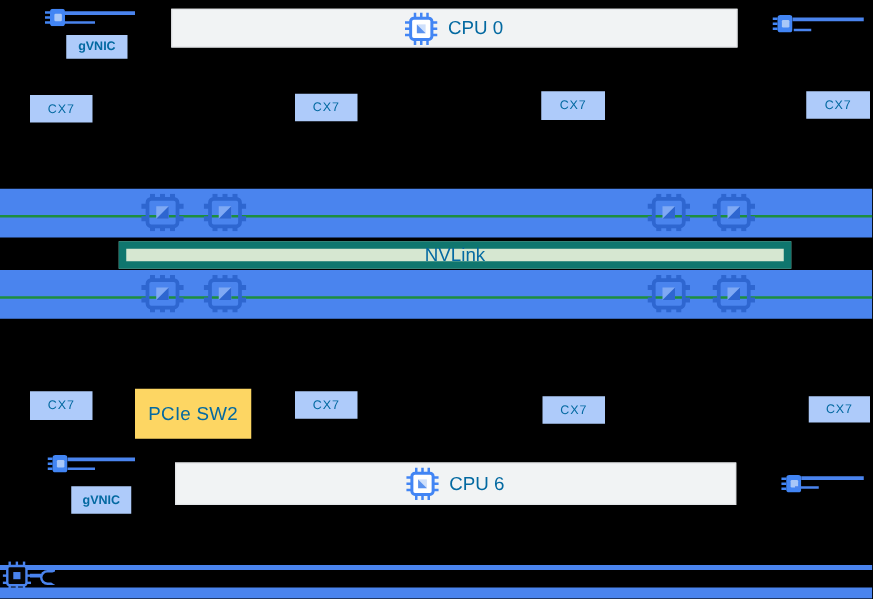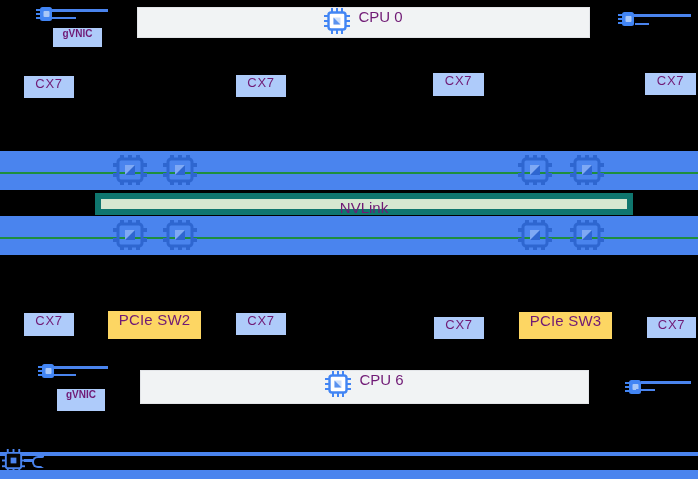--- a/index.html
+++ b/index.html
@@ -1,23 +1,23 @@
 <!DOCTYPE html>
 <html><head>
 <meta charset="utf-8">
 <style>
   html,body{margin:0;padding:0;background:#000;}
   .canvas{position:relative;width:698px;height:479px;background:#000;overflow:hidden;
           font-family:"Liberation Sans",sans-serif;}
   .abs{position:absolute;}
-  .box{position:absolute;display:flex;justify-content:center;
-       box-sizing:border-box;color:#701a75;}
+  .box{position:absolute;display:flex;align-items:center;justify-content:center;
+       box-sizing:border-box;color:#0369a1;}
   .blue-box{background:#aecbfa;}
   .yellow-box{background:#fdd663;}
-  .cx7{font-size:13px;letter-spacing:.7px;font-weight:500;}
+  .cx7{font-size:10px;letter-spacing:.7px;font-weight:500;}
   .sw{font-size:15px;font-weight:500;letter-spacing:.2px;}
   .gvnic{font-size:10px;font-weight:bold;}
   .cpu-box{background:#f1f3f4;border:1px solid #e3e5e8;font-size:15px;gap:8px;}
   .nvlink-box{background:#d6e7d1;border:6px solid #0f766e;font-size:15px;}
   .band{position:absolute;left:0;width:698px;height:39px;background:#4a84ee;}
   .greenline{position:absolute;left:0;width:698px;height:2px;background:#1e8e3e;}
   .hline{position:absolute;background:#4a84ee;}
   .strip-cap{position:absolute;box-sizing:border-box;background:#000;
              border:2px solid #4a84ee;border-right:none;border-radius:7px 0 0 7px;}
   .strip-pill{position:absolute;background:#000;border-radius:6px;}
@@ -163,31 +163,28 @@
   <svg class="abs" style="left:518px;top:220px" width="34" height="30">
       <use href="#gpu-chip"></use>
     </svg>
   <svg class="abs" style="left:570px;top:220px" width="34" height="30">
       <use href="#gpu-chip"></use>
     </svg>
 
   <div class="box blue-box cx7" style="left:24px;top:313px;width:50px;height:23px">
     <span>CX7</span>
   </div>
-  <div class="box yellow-box sw" style="left:108px;top:311px;width:93px;height:28px">
+  <div class="box yellow-box sw" style="left:108px;top:311px;width:93px;height:40px">
     <span>PCIe SW2</span>
   </div>
   <div class="box blue-box cx7" style="left:236px;top:313px;width:50px;height:22px">
     <span>CX7</span>
   </div>
   <div class="box blue-box cx7" style="left:434px;top:317px;width:50px;height:22px">
     <span>CX7</span>
-  </div>
-  <div class="box yellow-box sw" style="left:519px;top:312px;width:93px;height:27px">
-    <span>PCIe SW3</span>
   </div>
   <div class="box blue-box cx7" style="left:647px;top:317px;width:49px;height:21px">
     <span>CX7</span>
   </div>
 
   <svg class="abs" style="left:38px;top:364px" width="16" height="14">
       <use href="#nic-chip"></use>
     </svg>
   <div class="hline" style="left:54px;top:366px;width:54px;height:3px"></div>
   <div class="hline" style="left:54px;top:374px;width:22px;height:2px"></div>

